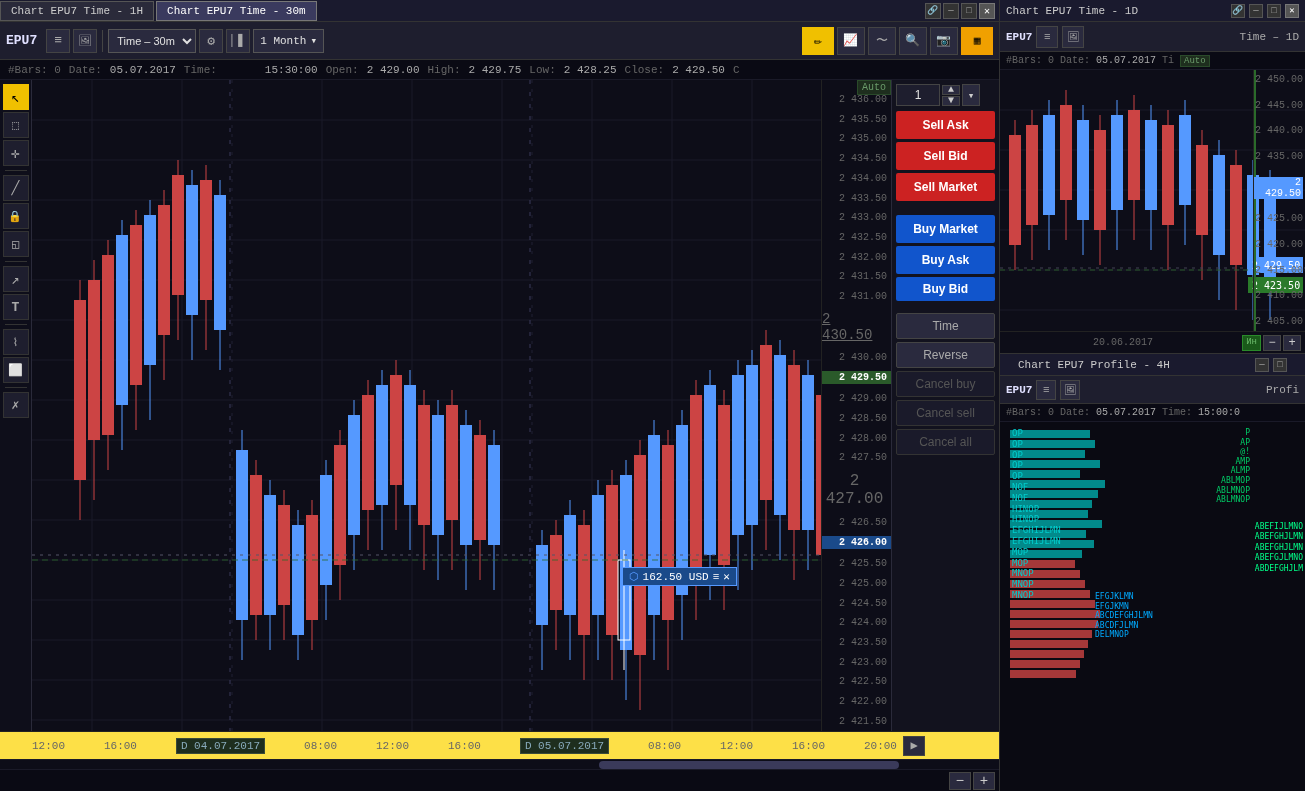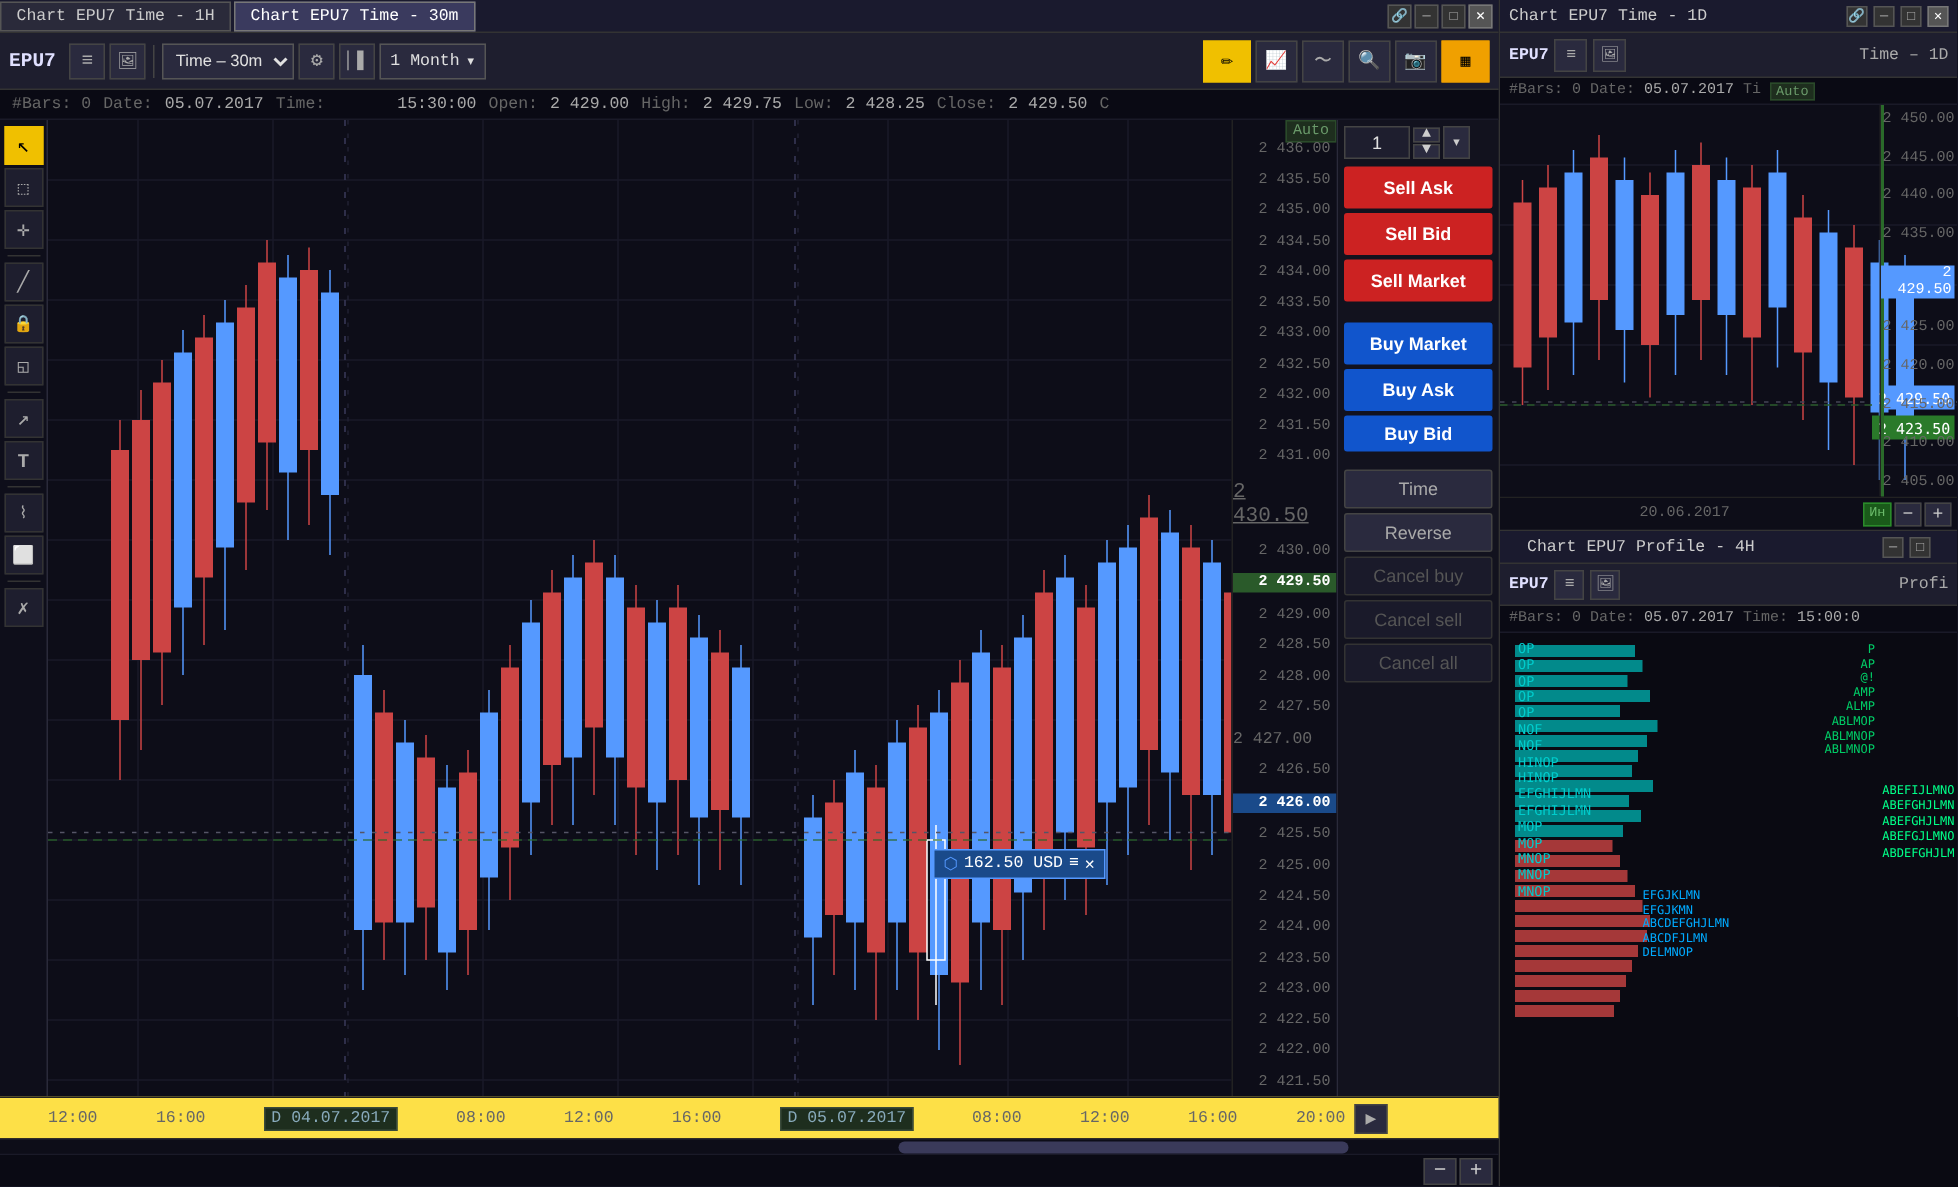--- a/index.html
+++ b/index.html
@@ -279,21 +279,21 @@
             <div style="text-align:right;padding-right:4px;font-size:10px;color:#666;">2 432.00</div>
             <div style="text-align:right;padding-right:4px;font-size:10px;color:#666;">2 431.50</div>
             <div style="text-align:right;padding-right:4px;font-size:10px;color:#666;">2 431.00</div>
             <div style="text-align:left;padding-right:4px;font-size:14px;color:#666;text-decoration:underline;">2 430.50</div>
             <div style="text-align:right;padding-right:4px;font-size:10px;color:#666;">2 430.00</div>
             <div style="background:#2a5a2a;color:#fff;padding:1px 4px;font-size:10px;font-weight:bold;text-align:right;">2 429.50</div>
             <div style="text-align:right;padding-right:4px;font-size:10px;color:#666;">2 429.00</div>
             <div style="text-align:right;padding-right:4px;font-size:10px;color:#666;">2 428.50</div>
             <div style="text-align:right;padding-right:4px;font-size:10px;color:#666;">2 428.00</div>
             <div style="text-align:right;padding-right:4px;font-size:10px;color:#666;">2 427.50</div>
-            <div style="text-align:left;padding-right:4px;font-size:11px;color:#666;">2 427.00</div>
+            <div style="text-align:center;padding-right:4px;font-size:16px;color:#666;">2 427.00</div>
             <div style="text-align:right;padding-right:4px;font-size:10px;color:#666;">2 426.50</div>
             <div style="background:#1a4a8a;color:#fff;padding:1px 4px;font-size:10px;font-weight:bold;text-align:right;">2 426.00</div>
             <div style="text-align:right;padding-right:4px;font-size:10px;color:#666;">2 425.50</div>
             <div style="text-align:right;padding-right:4px;font-size:10px;color:#666;">2 425.00</div>
             <div style="text-align:right;padding-right:4px;font-size:10px;color:#666;">2 424.50</div>
             <div style="text-align:right;padding-right:4px;font-size:10px;color:#666;">2 424.00</div>
             <div style="text-align:right;padding-right:4px;font-size:10px;color:#666;">2 423.50</div>
             <div style="text-align:right;padding-right:4px;font-size:10px;color:#666;">2 423.00</div>
             <div style="text-align:right;padding-right:4px;font-size:10px;color:#666;">2 422.50</div>
             <div style="text-align:right;padding-right:4px;font-size:10px;color:#666;">2 422.00</div>

